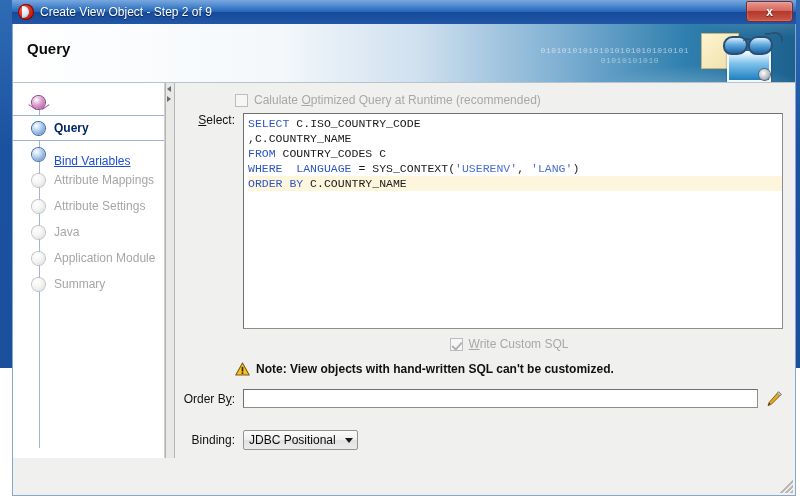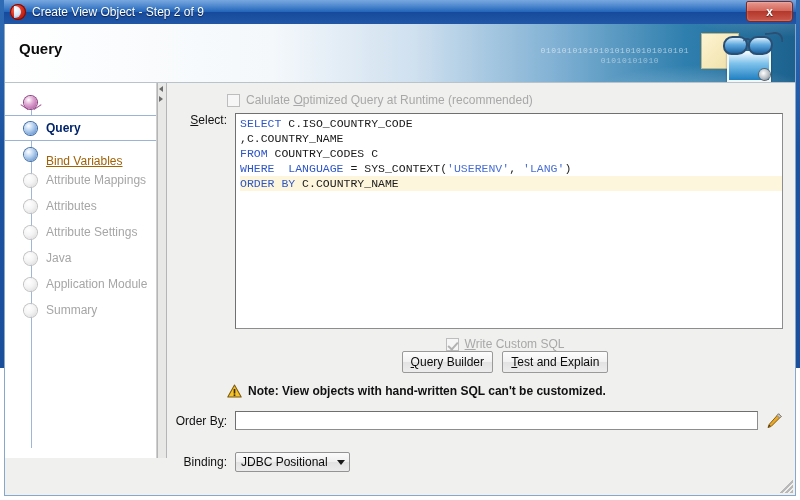--- a/index.html
+++ b/index.html
@@ -9,21 +9,21 @@
     font-family: "Liberation Sans", sans-serif;
     font-size: 12px;
   }
 
   
   .window {
     position: absolute; left: 0; top: 0;
     width: 800px; height: 368px;
     background: linear-gradient(180deg,#2f6cb5 0%,#1b52a0 40%,#1a4f9c 100%);
     box-sizing: border-box;
-    padding: 0 4px 4px 4px;
+    padding: 0 4px 4px 12px;
   }
   .titlebar {
     height: 24px;
     position: relative;
     background: linear-gradient(180deg,#3c7fd0 0%,#2364b8 45%,#16479a 50%,#२2a62b8 100%);
     background: linear-gradient(180deg,#3f82d2 0%,#2568bb 48%,#174a9c 52%,#2157a6 100%);
     display: flex; align-items: center;
     padding-left: 6px;
     overflow: hidden;
   }
@@ -178,21 +178,21 @@
     background: radial-gradient(circle at 35% 30%, #ffffff 0%, #b9d3f0 40%, #4f81bd 100%);
     box-shadow: 0 0 0 1px #4673aa;
   }
   .bullet.disabled {
     background: radial-gradient(circle at 35% 30%, #ffffff 0%, #f4f4f4 45%, #d8d8d8 100%);
     box-shadow: 0 0 0 1px #c2c2c2;
   }
   .step-label { font-size: 12px; white-space: nowrap; }
   .step-label.visited { color: #8e2f8e; text-decoration: underline; margin-top: 44px; }
   .step-label.current { color: #00246b; font-weight: bold; }
-  .step-label.enabled { color: #a16207; text-decoration: underline; margin-top: 14px; }
+  .step-label.enabled { color: #1d4ed8; text-decoration: underline; margin-top: 14px; }
   .step-label.disabled { color: #a6a6a6; }
   .marker-wings {
     position: absolute; left: 13px; top: 17px; width: 26px; height: 8px;
   }
   .marker-wings::before, .marker-wings::after {
     content: ""; position: absolute; top: 0; width: 9px; height: 7px;
     border-top: 1px solid #a54f96;
   }
   .marker-wings::before { left: 0; transform: rotate(34deg); }
   .marker-wings::after { right: 0; transform: rotate(-34deg); }
@@ -375,24 +375,20 @@
         <div class="step">
           <div class="bullet enabled"></div>
           <span class="step-label enabled">Bind Variables</span>
         </div>
 
         <div class="step">
           <div class="bullet disabled"></div>
           <span class="step-label disabled">Attribute Mappings</span>
         </div>
 
-        <div class="step">
-          <div class="bullet disabled"></div>
-          <span class="step-label disabled">Attributes</span>
-        </div>
 
         <div class="step">
           <div class="bullet disabled"></div>
           <span class="step-label disabled">Attribute Settings</span>
         </div>
 
         <div class="step">
           <div class="bullet disabled"></div>
           <span class="step-label disabled">Java</span>
         </div>
@@ -429,24 +425,20 @@
             <div class="sql-line"><span class="kw">FROM</span><span> COUNTRY_CODES C</span></div>
             <div class="sql-line"><span class="kw">WHERE  LANGUAGE</span><span> = SYS_CONTEXT(</span><span class="str">'USERENV'</span><span>, </span><span class="str">'LANG'</span><span>)</span></div>
             <div class="sql-line highlight"><span class="kw">ORDER BY</span><span> C.COUNTRY_NAME</span></div>
           </div>
         </div>
 
         <div class="custom-row">
           <div class="custom-left">
             <div class="chkbox checked"></div>
             <span class="chk-label"><u class="mn">W</u><span>rite Custom SQL</span></span>
-          </div>
-          <div>
-            <button class="btn"><u class="mn">Q</u><span>uery Builder</span></button>
-            <button class="btn btn-gap"><u class="mn">T</u><span>est and Explain</span></button>
           </div>
         </div>
 
         <div class="note-row">
           <svg class="warn-icon" viewBox="0 0 16 15">
             <polygon points="8,1 15.2,14 0.8,14" fill="#f5c229" stroke="#7a5a10" stroke-width="1.1" stroke-linejoin="round"></polygon>
             <rect x="7.1" y="5.3" width="1.8" height="5" fill="#3a2b06"></rect>
             <rect x="7.1" y="11.1" width="1.8" height="1.8" fill="#3a2b06"></rect>
           </svg>
           <span class="note-text">Note: View objects with hand-written SQL can't be customized.</span>

